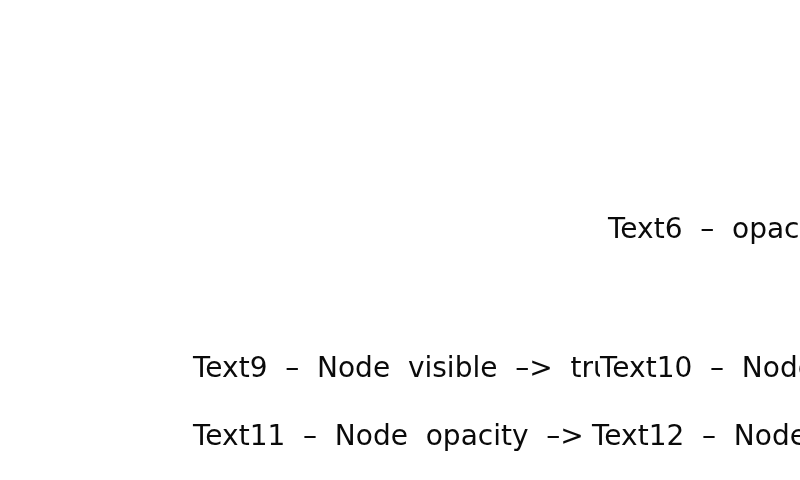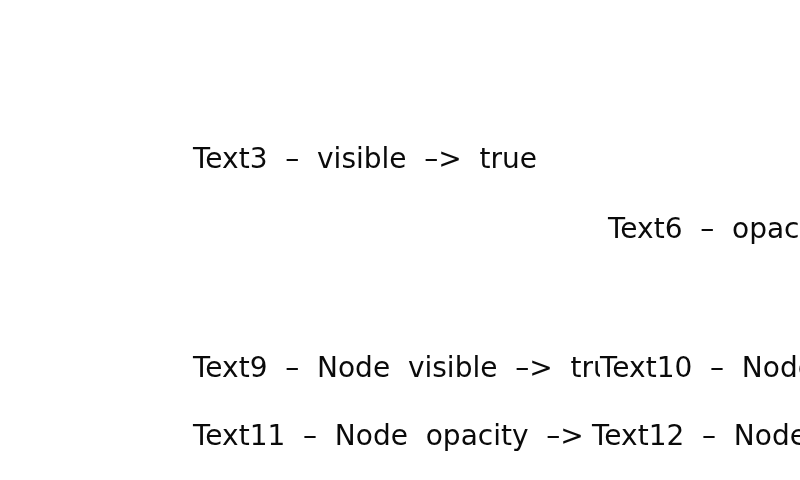--- a/index.html
+++ b/index.html
@@ -41,21 +41,20 @@
   .layer-3 { z-index: 3; }
   .layer-4 { z-index: 4; }
   .layer-5 { z-index: 5; }
   .layer-6 { z-index: 6; }
 </style>
 </head>
 <body>
 
 <div id="canvas">
 
-  <div class="text-label layer-1" style="left:193px; top:145px;">Text3  –  visible  –&gt;  true</div>
 
   <div class="text-label layer-2" style="left:608px; top:215px;">Text6  –  opacity  –&gt;  0.5</div>
 
   <div class="text-label layer-3" style="left:193px; top:354px;">Text9  –  Node  visible  –&gt;  true</div>
 
   <div class="text-label occluding layer-4" style="left:600px; top:354px;">Text10  –  Node  visible  –&gt;  false</div>
 
   <div class="text-label layer-5" style="left:193px; top:422px;">Text11  –  Node  opacity  –&gt;  0.5</div>
 
   <div class="text-label occluding layer-6" style="left:592px; top:422px;">Text12  –  Node  opacity  –&gt;  1.0</div>

